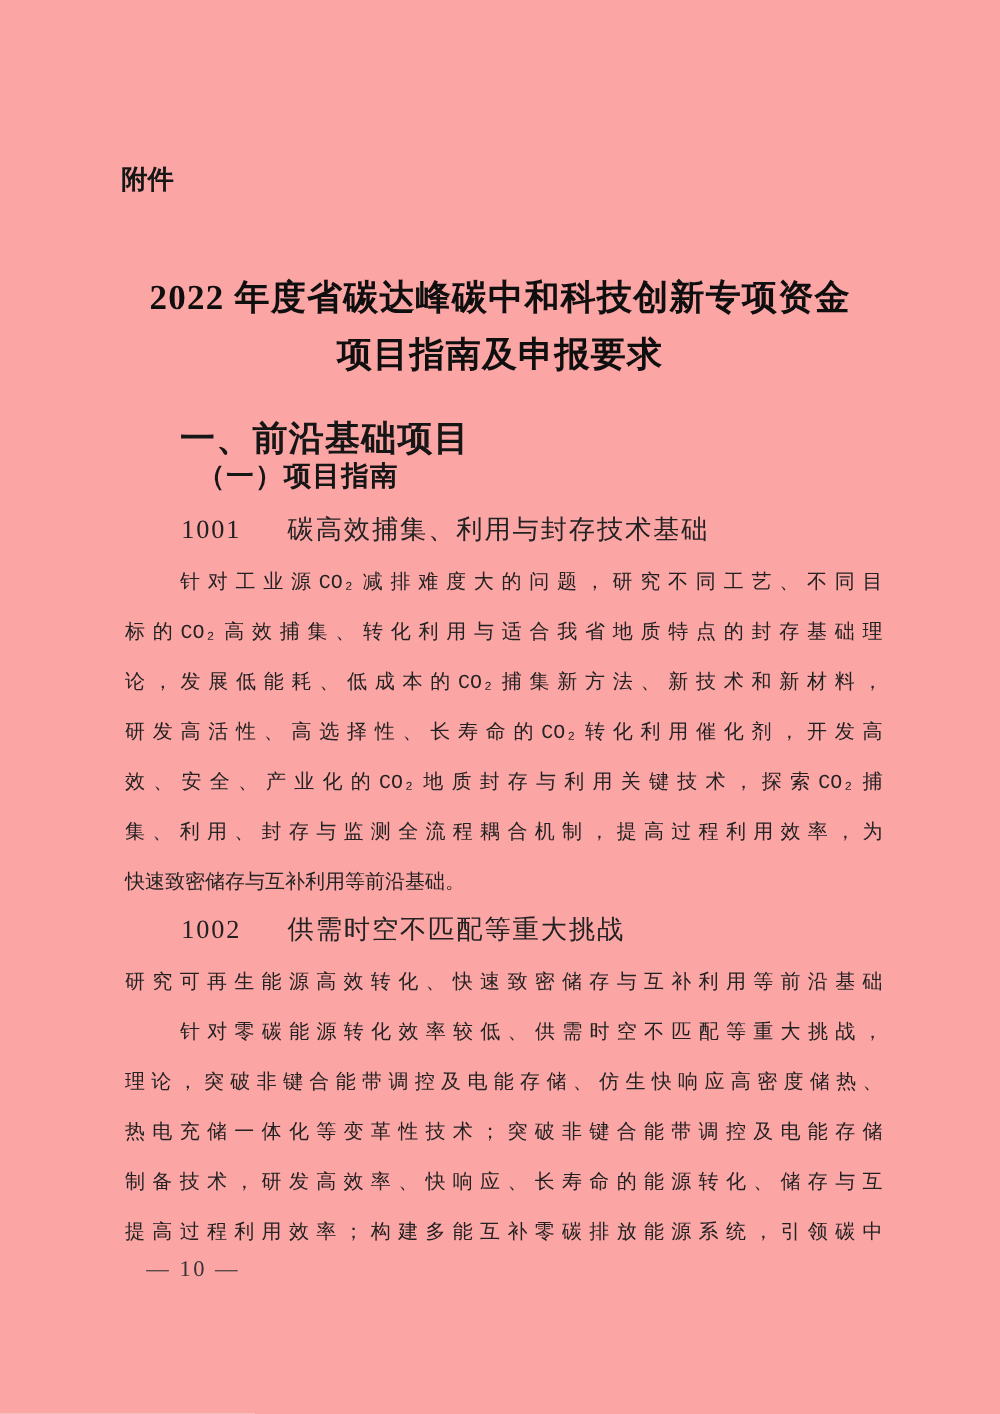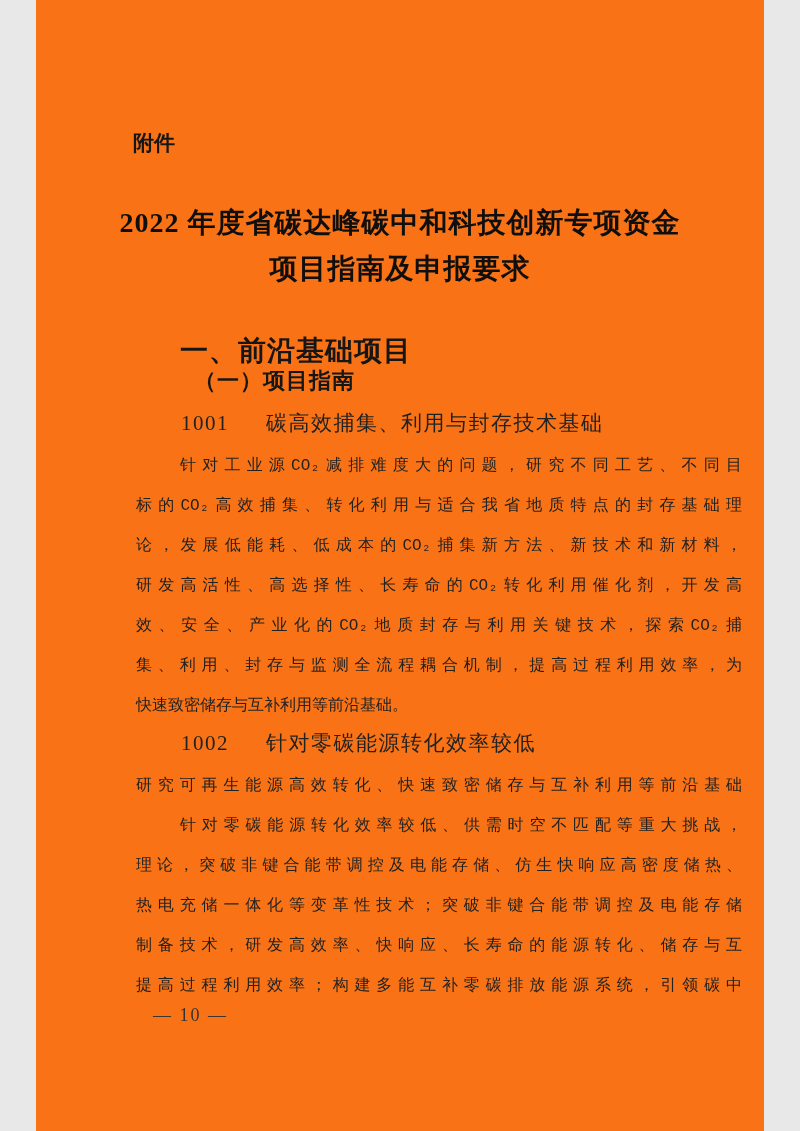--- a/index.html
+++ b/index.html
@@ -1,39 +1,39 @@
 <!DOCTYPE html>
 <html><head>
 <meta charset="utf-8">
 <style>
   * { margin: 0; padding: 0; box-sizing: border-box; }
   html, body { background: #e8e8e8; }
   .page {
     position: relative;
-    width: 728px;
+    width: 800px;
     height: 1131px;
     margin: 0 auto;
-    background: #f97316;
+    background: #fca5a5;
     overflow: hidden;
     color: #1c1c1c;
   }
   .attachment {
     position: absolute;
     left: 97px;
     top: 129px;
     font-family: "Liberation Sans", "DejaVu Sans", sans-serif;
     font-weight: bold;
     font-size: 21px;
     color: #161616;
   }
   .doc-title {
     position: absolute;
     left: 0;
     right: 0;
-    top: 200px;
+    top: 216px;
     text-align: center;
     font-family: "Liberation Serif", "DejaVu Serif", serif;
     font-weight: bold;
     font-size: 28px;
     line-height: 46px;
     color: #0f0f0f;
     letter-spacing: 1px;
   }
   .doc-title .t-line { display: block; }
   .chapter {
@@ -120,21 +120,21 @@
       <div class="line indent">针对工业源CO₂减排难度大的问题，研究不同工艺、不同目</div>
       <div class="line">标的CO₂高效捕集、转化利用与适合我省地质特点的封存基础理</div>
       <div class="line">论，发展低能耗、低成本的CO₂捕集新方法、新技术和新材料，</div>
       <div class="line">研发高活性、高选择性、长寿命的CO₂转化利用催化剂，开发高</div>
       <div class="line">效、安全、产业化的CO₂地质封存与利用关键技术，探索CO₂捕</div>
       <div class="line">集、利用、封存与监测全流程耦合机制，提高过程利用效率，为</div>
       <div class="line no-just">快速致密储存与互补利用等前沿基础。</div>
     </div>
 
   <div class="item-heading" id="item-heading-1">
-    <span class="item-code">1002</span><span class="item-name">针对零碳能源转化效率较低</span>
+    <span class="item-code">1002</span><span class="item-name">供需时空不匹配等重大挑战</span>
   </div>
 
   <div class="para" id="para-1">
       <div class="line">研究可再生能源高效转化、快速致密储存与互补利用等前沿基础</div>
       <div class="line indent">针对零碳能源转化效率较低、供需时空不匹配等重大挑战，</div>
       <div class="line">理论，突破非键合能带调控及电能存储、仿生快响应高密度储热、</div>
       <div class="line">热电充储一体化等变革性技术；突破非键合能带调控及电能存储</div>
       <div class="line">制备技术，研发高效率、快响应、长寿命的能源转化、储存与互</div>
       <div class="line">提高过程利用效率；构建多能互补零碳排放能源系统，引领碳中</div>
     </div>

